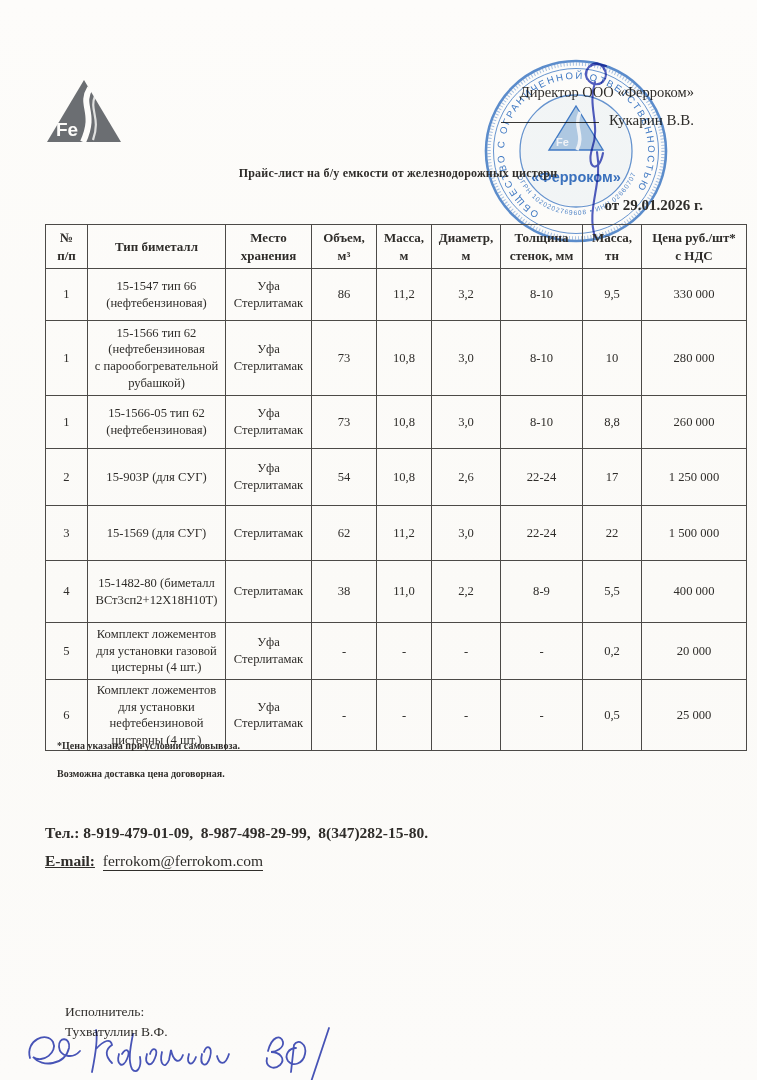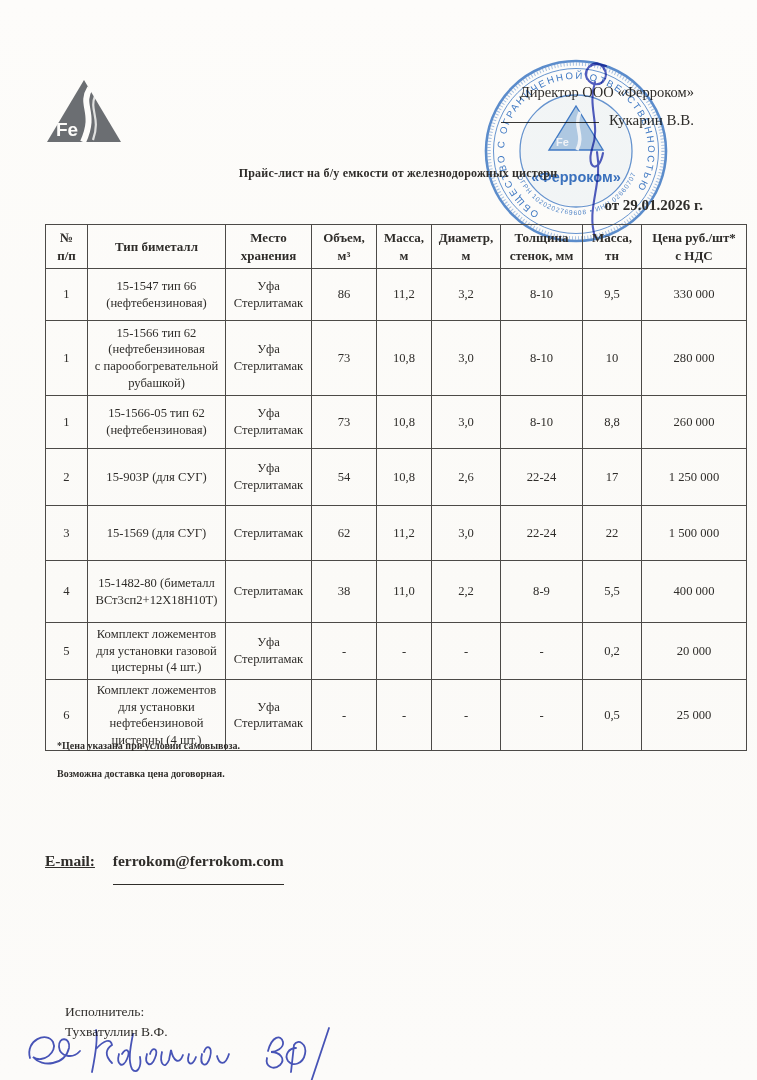--- a/index.html
+++ b/index.html
@@ -41,21 +41,21 @@
   }
   .price-table th{font-size:13px;font-weight:bold;}
   .price-table td{font-size:12.6px;}
   
   .note{position:absolute;left:57px;font-size:10px;font-weight:bold;}
   .note-1{top:740px;}
   .note-2{top:768px;}
   .phone-line{position:absolute;left:45px;top:824px;font-size:15.5px;font-weight:bold;white-space:pre;}
   .email-line{position:absolute;left:45px;top:852px;font-size:15.5px;}
   .email-line .label{font-weight:bold;text-decoration:underline;}
-  .email-line .email{border-bottom:1.1px solid #2f2d2a;padding-bottom:15px;margin-left:14px;font-weight:bold;}
+  .email-line .email{border-bottom:1.1px solid #2f2d2a;padding-bottom:1px;margin-left:4px;}
   
   .executor{position:absolute;left:65px;top:1002px;font-size:13.5px;line-height:1.45;}
   .executor-signature{position:absolute;left:20px;top:1026px;mix-blend-mode:multiply;}
 </style>
 </head>
 <body>
 
 <div class="page">
 
   <div class="logo">
@@ -250,20 +250,21 @@
           <td>-</td>
           <td>0,5</td>
           <td>25 000</td>
         </tr>
       </tbody>
     </table>
 
   <div class="note note-1">*Цена указана при условии самовывоза.</div>
   <div class="note note-2">Возможна доставка цена договорная.</div>
 
+  <div class="phone-line">Тел.: 8-919-479-01-09,  8-987-498-29-99,  8(347)282-15-80.</div>
   <div class="email-line">
     <span class="label">E-mail:</span>
     <span class="email">ferrokom@ferrokom.com</span>
   </div>
 
   <div class="executor">
     <div>Исполнитель:</div>
     <div>Тухватуллин В.Ф.</div>
   </div>
 

